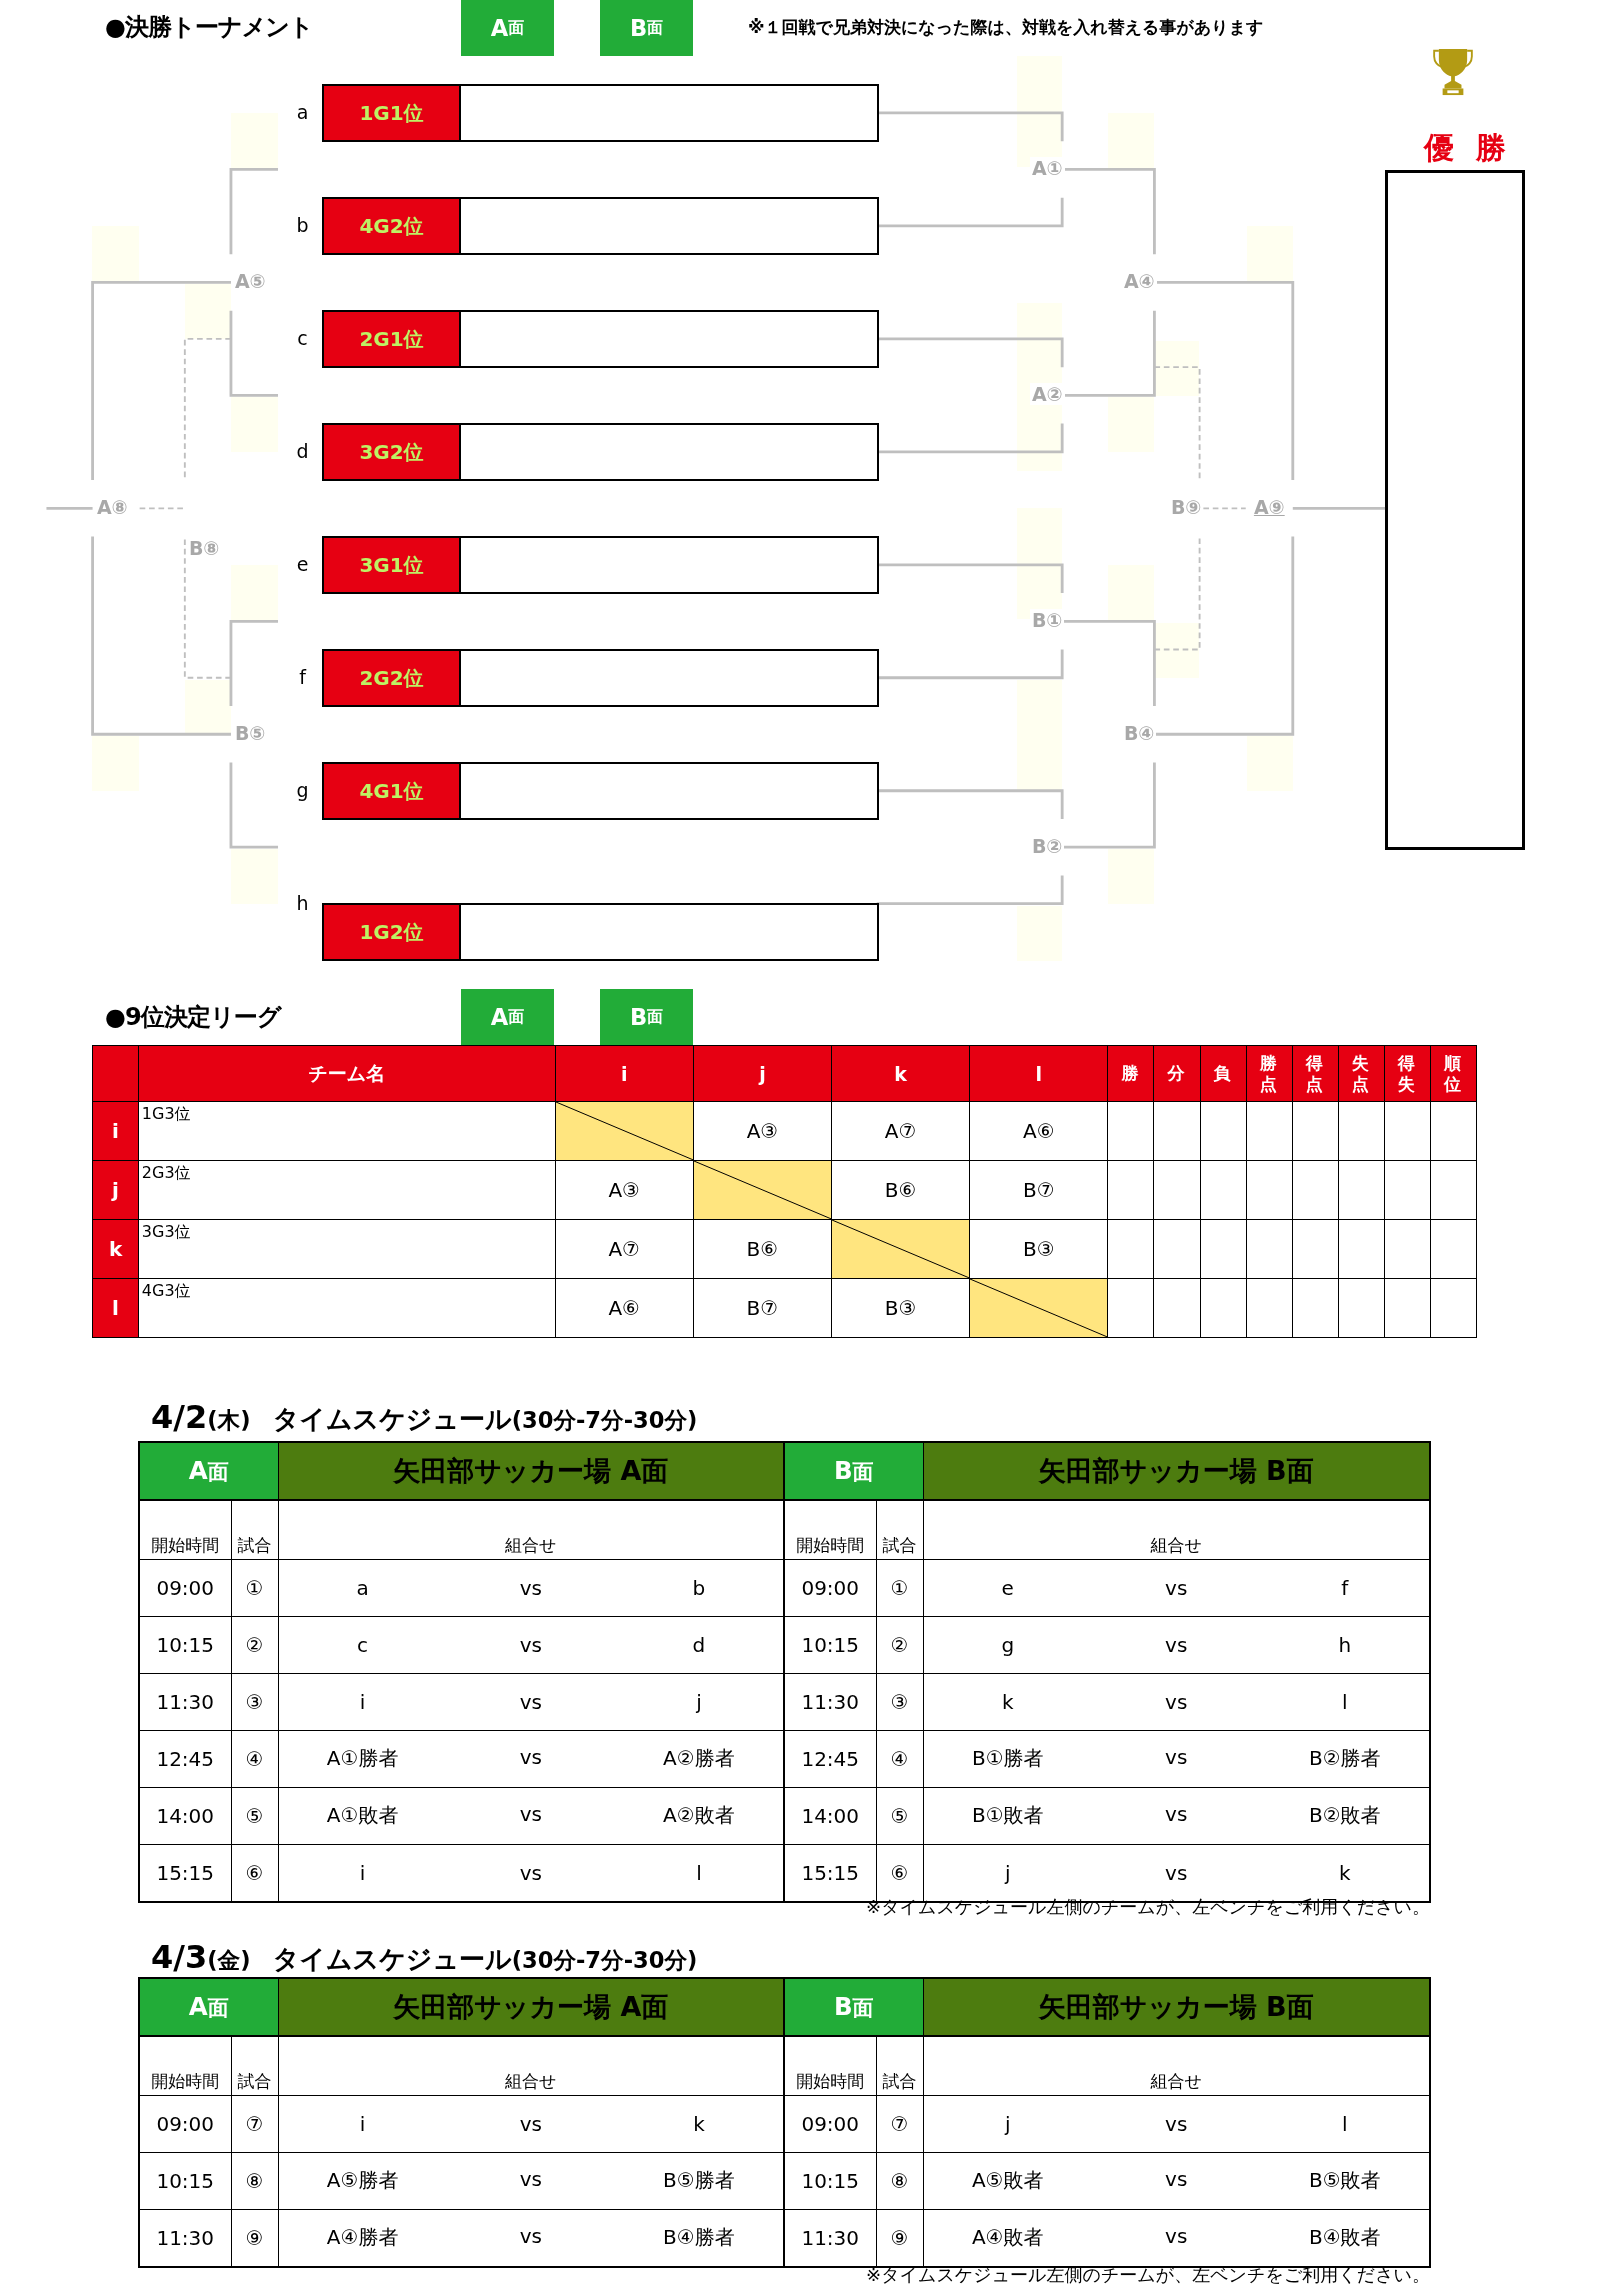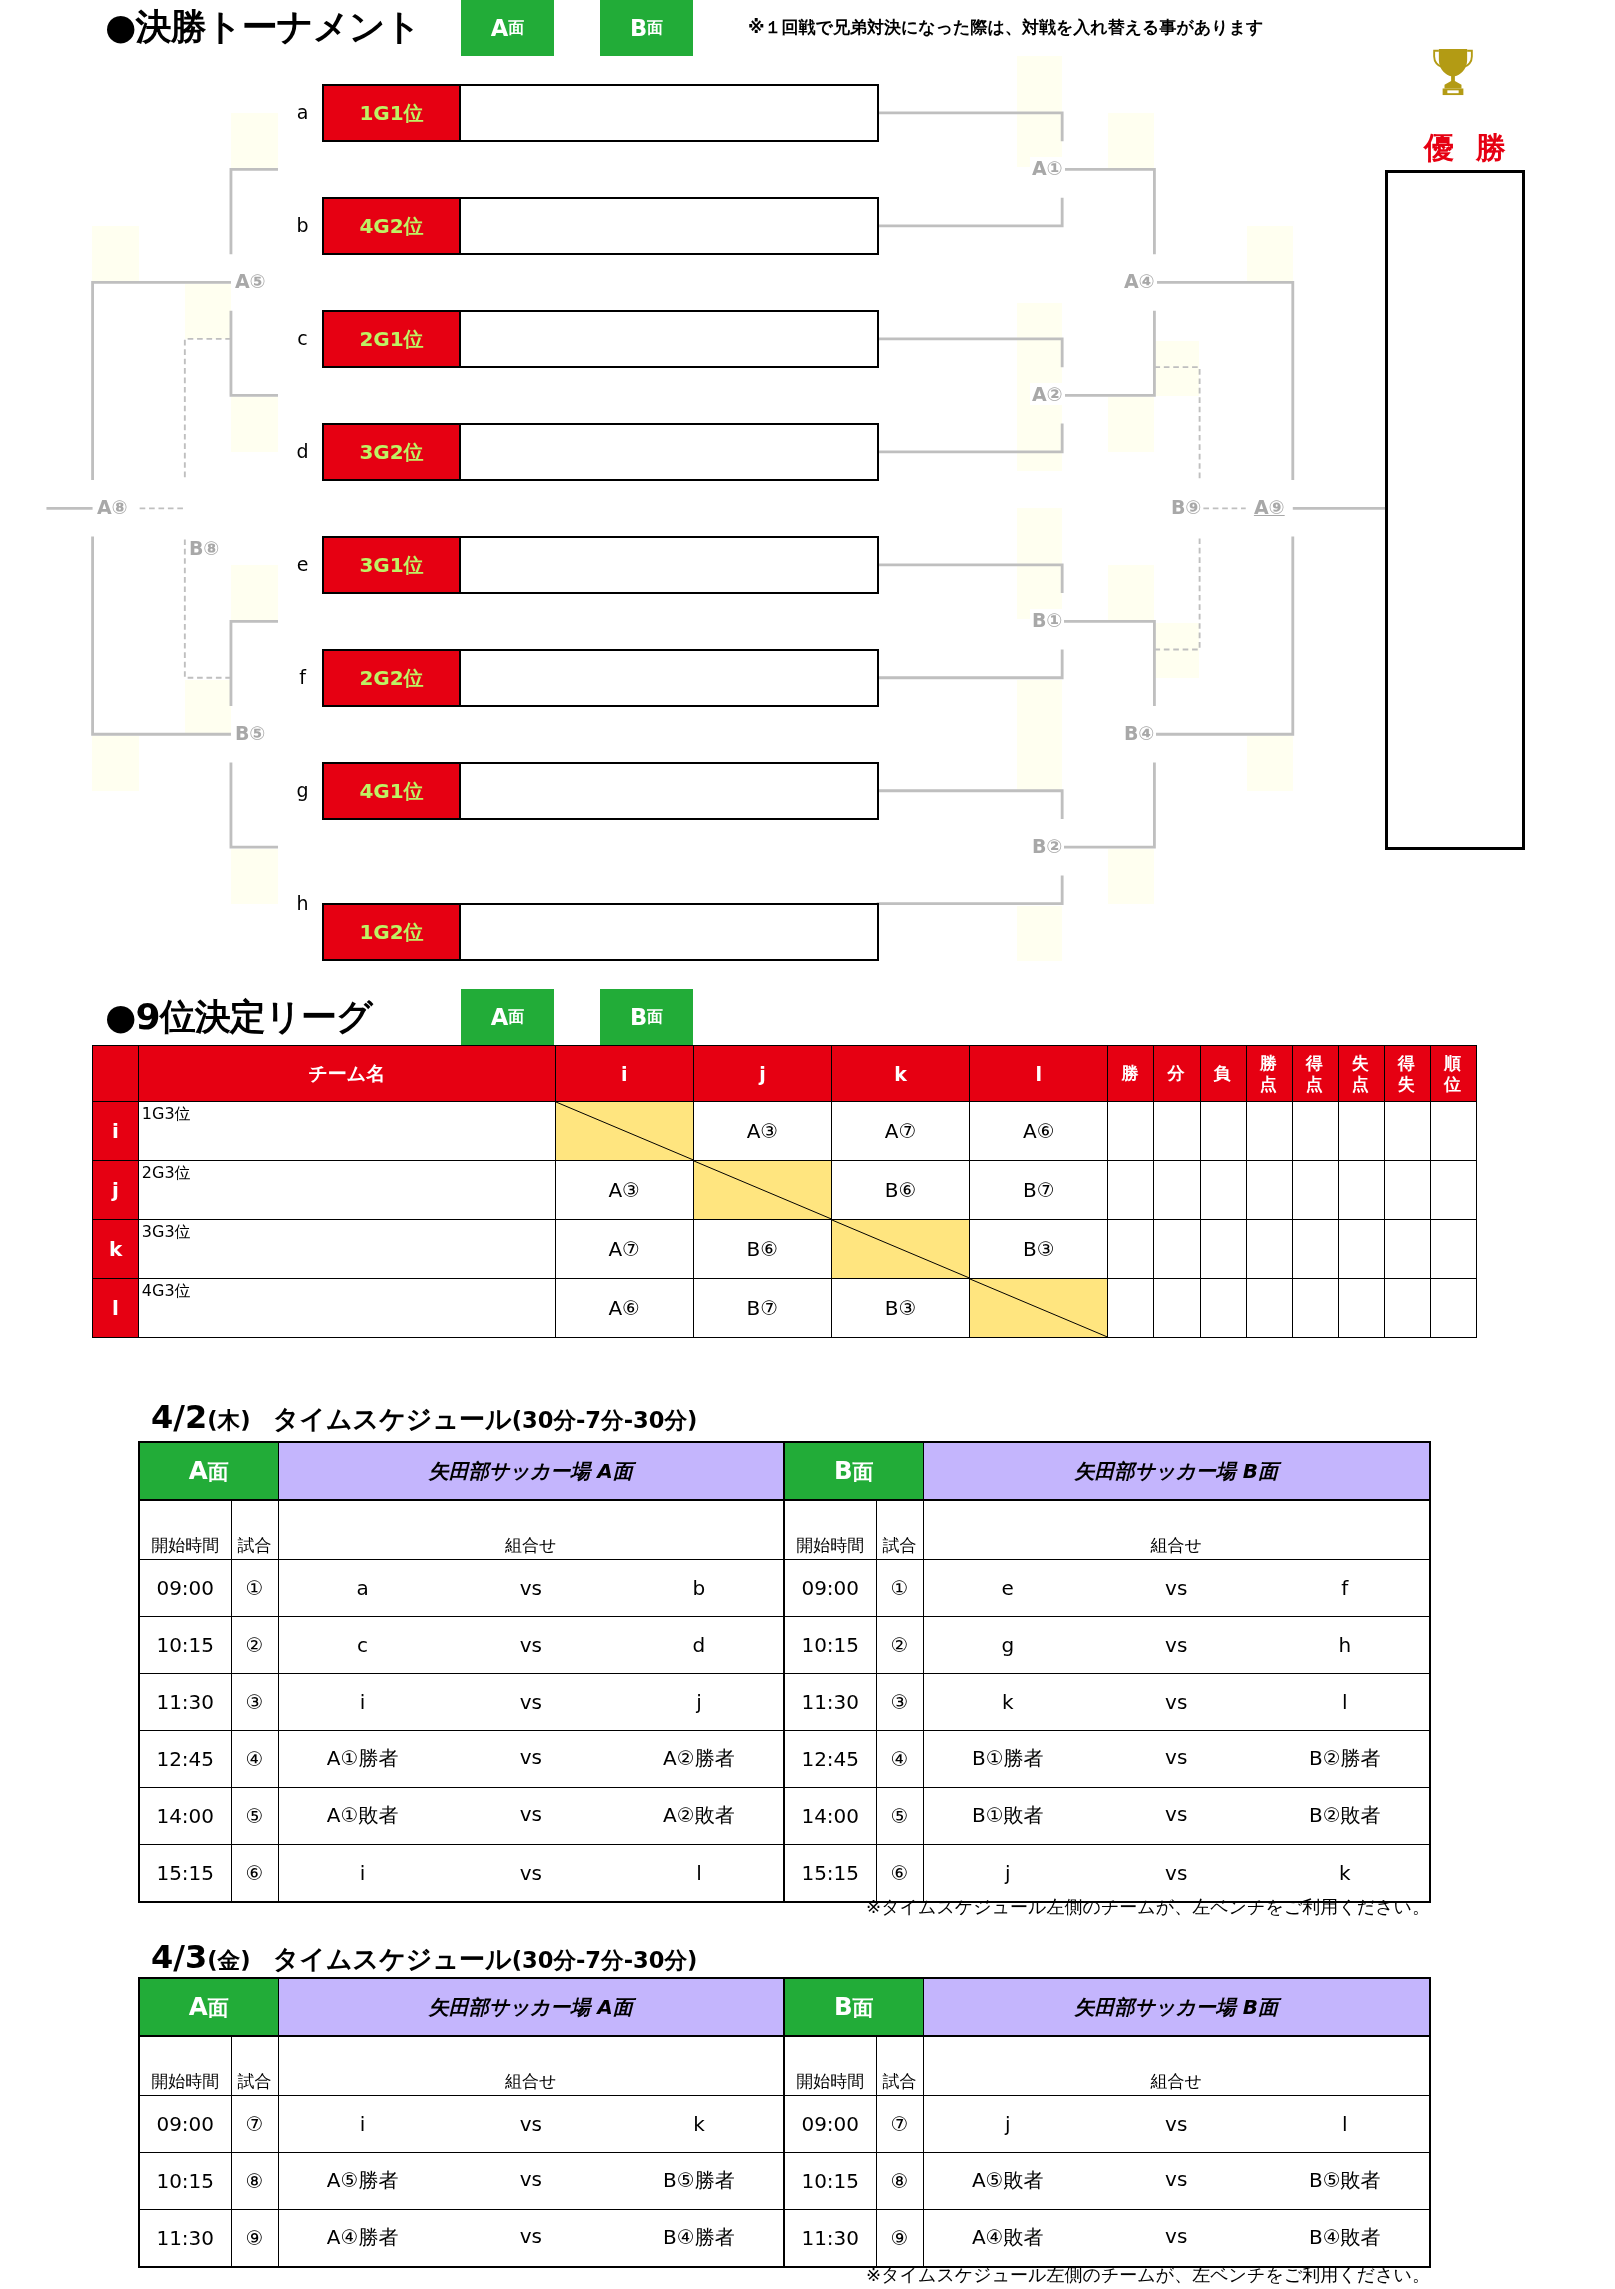--- a/index.html
+++ b/index.html
@@ -1,18 +1,18 @@
 <!DOCTYPE html>
 <html style="font-size:15px"><head>
 <meta charset="utf-8">
 <style>
   html,body{margin:0;padding:0;background:#fff;}
   body{width:1616px;height:2289px;position:relative;font-family:"DejaVu Sans","Liberation Sans",sans-serif;color:#000;overflow:hidden;}
   .abs{position:absolute;}
-  .sec-title{font-weight:bold;font-size:36px;line-height:38px;white-space:nowrap;letter-spacing:-0.9px;}
+  .sec-title{font-weight:bold;font-size:24px;line-height:38px;white-space:nowrap;letter-spacing:-0.9px;}
   .green-btn{background:#22ac38;color:#fff;font-weight:bold;font-size:22.6px;display:flex;align-items:center;justify-content:center;}
   .green-btn .small{font-size:16px;}
   .note{font-weight:bold;font-size:17px;white-space:nowrap;}
   .trophy{color:#b39b14;}
   .champ-label{color:#e60012;font-weight:bold;font-size:30px;letter-spacing:5.6px;white-space:nowrap;}
   .champ-box{border:3.8px solid #000;box-sizing:border-box;background:#fff;}
   .slot-letter{font-size:19px;width:19px;text-align:center;}
   .slot{display:flex;border:2.8px solid #000;box-sizing:border-box;background:#fff;}
   .slot .seed{background:#e60012;color:#bef264;font-weight:bold;font-size:20px;width:137px;display:flex;align-items:center;justify-content:center;border-right:2.8px solid #000;box-sizing:border-box;}
   .slot .name{flex:1;}
@@ -27,21 +27,21 @@
   .league td.rowhead{background:#e60012;color:#fff;font-weight:bold;font-size:20px;}
   .league td.team{text-align:left;vertical-align:top;font-size:16px;padding:1.9px 1.9px 0 2.8px;}
   .league td.diag{background:#ffe57f;position:relative;}
   .league td.diag svg{position:absolute;left:0;top:0;width:100%;height:100%;}
   
   .sched-title{font-weight:bold;font-size:32px;white-space:nowrap;}
   .sched-title .paren{font-size:22.6px;}
   .sched{border:2.8px solid #000;}
   .sched td{border:0.9px solid #000;text-align:center;font-size:20px;padding:0;height:56px;}
   .sched td.facehead{background:#22ac38;color:#fff;font-weight:bold;font-size:24.5px;height:53px;border-bottom:2.8px solid #000;}
-  .sched td.venue{background:#c4b5fd;font-weight:bold;font-size:20px;border-bottom:2.8px solid #000;font-style:italic;}
+  .sched td.venue{background:#4d7c0f;font-weight:bold;font-size:27px;border-bottom:2.8px solid #000;}
   .sched td.sub{vertical-align:bottom;font-size:17px;height:56px;padding-bottom:1.9px;}
   .sched td.sep{border-left:2.8px solid #000;}
   .matchup{display:flex;justify-content:space-around;}
   .matchup span{flex:1;text-align:center;}
   .sched-note{font-weight:normal;font-size:18px;white-space:nowrap;}
 </style>
 </head>
 <body>
 
 <div class="abs sec-title" style="left:105px;top:7.5px;">●決勝トーナメント</div>

